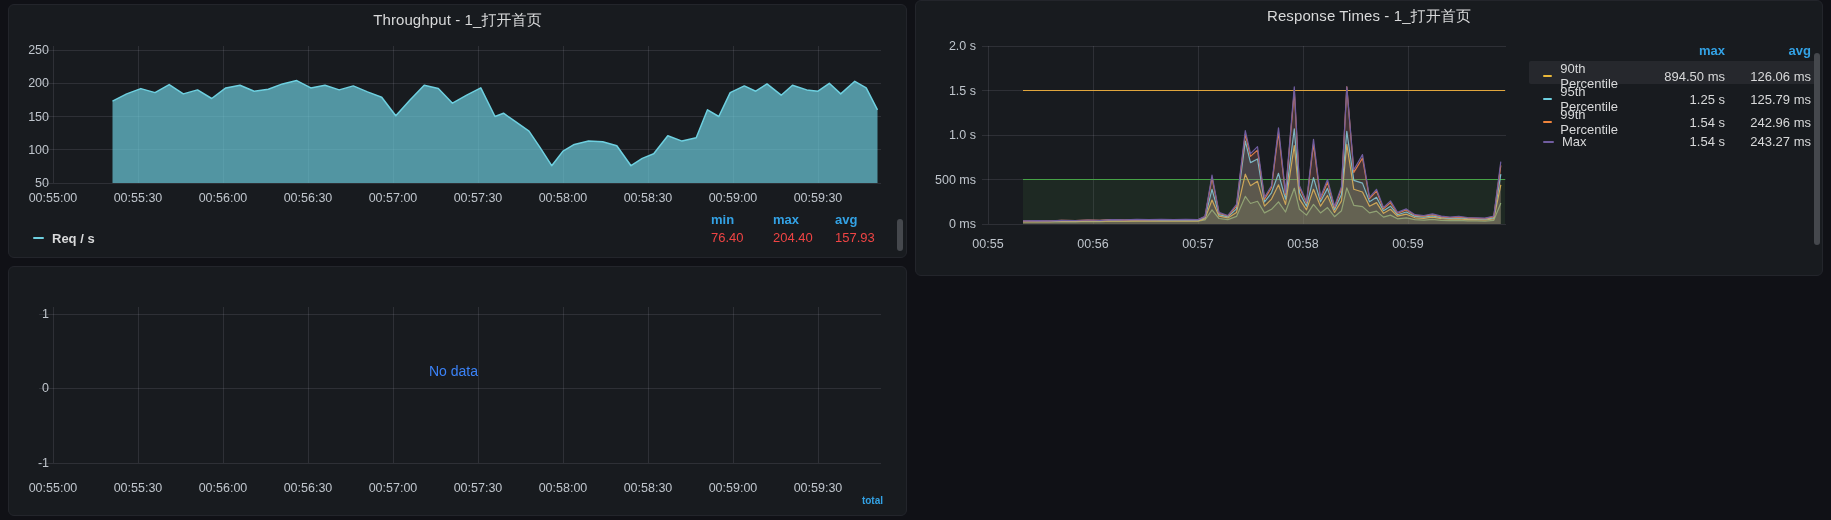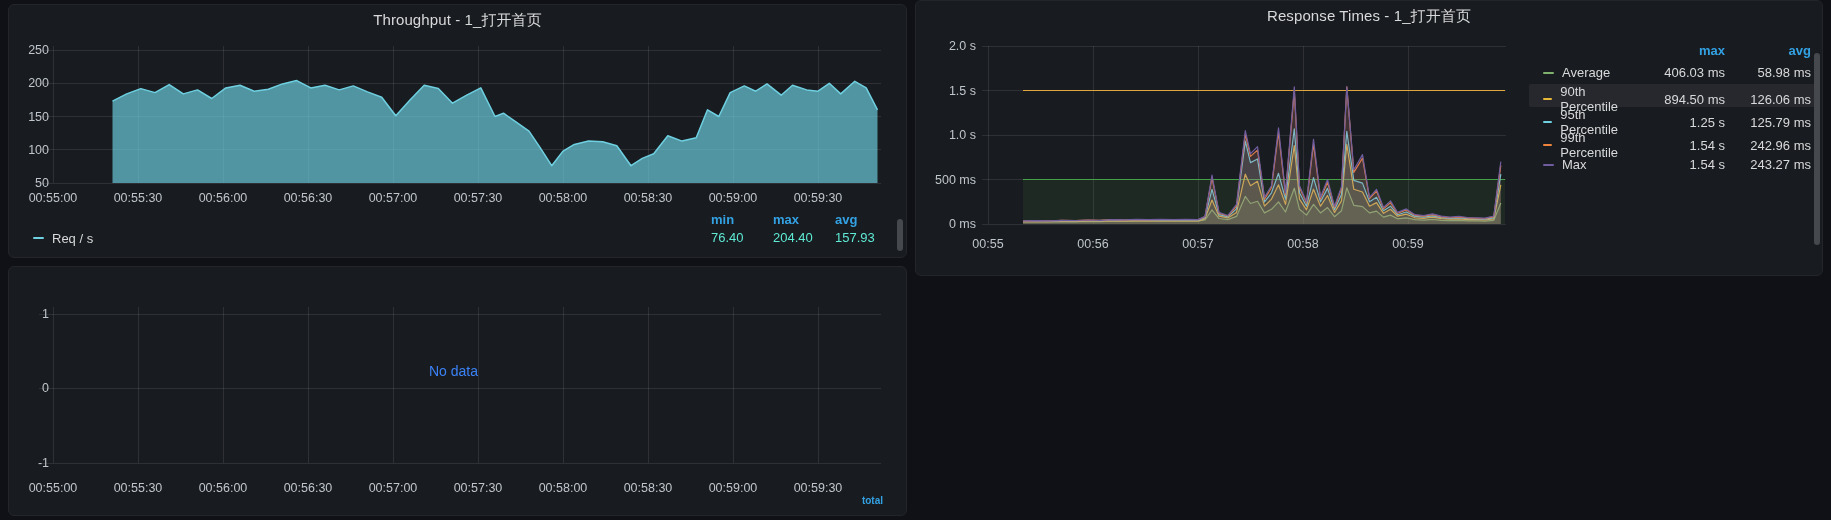--- a/index.html
+++ b/index.html
@@ -10,25 +10,25 @@
   #p-response{left:915px;top:0;width:908px;height:276px;}
   #p-errors{left:8px;top:266px;width:899px;height:250px;}
   .panel-title{position:absolute;left:0;right:0;top:6px;margin:0;text-align:center;
                font-size:15px;font-weight:500;color:#d8d9da;letter-spacing:.1px;}
   .chart-svg{position:absolute;left:0;top:0;}
   text.tick{font-family:"Liberation Sans",sans-serif;font-size:12.5px;fill:#bfc5cc;}
   
   .series-key{position:absolute;left:24px;top:224px;height:18px;display:flex;align-items:center;}
   .dash{display:inline-block;width:11px;height:2px;border-radius:1px;margin-right:8px;}
   .legend-label{background:none;border:none;padding:0;font-family:"Liberation Sans",sans-serif;
-                font-size:13px;color:#d8d9da;cursor:pointer;}
+                font-size:13px;color:#d8d9da;cursor:pointer;font-weight:bold;}
   .tp-stats{position:absolute;right:15px;top:206px;display:flex;gap:6px;}
   .stat-col{width:56px;text-align:left;}
   .stat-h{font-size:13px;font-weight:700;color:#33a2e5;line-height:18px;cursor:pointer;}
-  .stat-v{font-size:13px;color:#5eead4;line-height:18px;}
+  .stat-v{font-size:13px;color:#ef4444;line-height:18px;}
   
   .rt-legend{position:absolute;left:613px;top:40px;width:290px;font-size:13px;color:#d8d9da;}
   .rt-hrow,.rt-row{display:grid;grid-template-columns:1fr 92px 86px;align-items:center;
                    padding:0 8px 0 14px;}
   .rt-hrow{height:18px;margin-bottom:2px;}
   .rt-h{font-weight:700;color:#33a2e5;text-align:right;cursor:pointer;}
   .rt-row{height:23px;border-radius:2px;}
   .rt-row.hl{background:rgba(204,204,220,0.08);}
   .rt-key{display:flex;align-items:center;min-width:0;cursor:pointer;}
   .rt-num{text-align:right;color:#d8d9da;}
@@ -135,28 +135,20 @@
         <polyline points="107.0,220.1 121.0,219.8 133.3,220.0 145.5,219.4 159.5,219.7 171.8,219.2 184.0,219.4 196.3,218.7 208.5,219.1 220.8,218.6 233.0,218.9 245.3,218.6 257.5,218.7 269.8,218.6 282.0,218.7 289.0,215.9 296.0,176.7 303.0,212.3 311.8,215.0 320.5,205.2 329.3,133.1 334.5,155.4 341.5,149.1 348.5,198.1 355.5,186.5 362.5,131.3 369.5,193.6 378.3,89.9 383.5,186.5 390.5,202.1 397.5,142.9 404.5,198.1 411.5,181.2 418.5,206.5 425.5,187.8 430.8,85.9 437.8,171.4 446.5,157.1 453.5,197.6 460.5,190.1 467.5,207.7 474.5,201.6 481.5,212.3 490.3,208.9 499.0,214.3 507.8,215.2 516.5,213.6 525.3,215.9 534.0,216.6 542.8,216.1 551.5,216.9 560.3,217.3 569.0,217.7 577.8,215.7 584.8,164.3 " fill="none" stroke="#EF843C" stroke-width="1.2" stroke-linejoin="round"></polyline>
         <polygon points="107.0,223 107.0,219.9 121.0,219.6 133.3,219.8 145.5,219.3 159.5,219.5 171.8,219.0 184.0,219.3 196.3,218.6 208.5,218.9 220.8,218.4 233.0,218.7 245.3,218.4 257.5,218.6 269.8,218.4 282.0,218.6 289.0,215.4 296.0,174.1 303.0,211.4 311.8,214.5 320.5,203.4 329.3,129.6 334.5,152.7 341.5,145.6 348.5,196.3 355.5,184.7 362.5,126.9 369.5,191.8 378.3,85.9 383.5,184.7 390.5,200.8 397.5,138.4 404.5,196.3 411.5,178.5 418.5,205.2 425.5,185.6 430.8,85.9 437.8,168.7 446.5,153.6 453.5,196.3 460.5,188.3 467.5,206.5 474.5,199.9 481.5,211.4 490.3,207.9 499.0,213.7 507.8,214.5 516.5,212.8 525.3,215.2 534.0,216.1 542.8,215.4 551.5,216.5 560.3,216.8 569.0,217.1 577.8,215.0 584.8,160.7 584.8,223" fill="#705DA0" fill-opacity="0.14"></polygon>
         <polyline points="107.0,219.9 121.0,219.6 133.3,219.8 145.5,219.3 159.5,219.5 171.8,219.0 184.0,219.3 196.3,218.6 208.5,218.9 220.8,218.4 233.0,218.7 245.3,218.4 257.5,218.6 269.8,218.4 282.0,218.6 289.0,215.4 296.0,174.1 303.0,211.4 311.8,214.5 320.5,203.4 329.3,129.6 334.5,152.7 341.5,145.6 348.5,196.3 355.5,184.7 362.5,126.9 369.5,191.8 378.3,85.9 383.5,184.7 390.5,200.8 397.5,138.4 404.5,196.3 411.5,178.5 418.5,205.2 425.5,185.6 430.8,85.9 437.8,168.7 446.5,153.6 453.5,196.3 460.5,188.3 467.5,206.5 474.5,199.9 481.5,211.4 490.3,207.9 499.0,213.7 507.8,214.5 516.5,212.8 525.3,215.2 534.0,216.1 542.8,215.4 551.5,216.5 560.3,216.8 569.0,217.1 577.8,215.0 584.8,160.7 " fill="none" stroke="#705DA0" stroke-width="1.2" stroke-linejoin="round"></polyline>
       </svg>
     <div class="rt-legend" id="rt-legend">
         <div class="rt-hrow">
           <span></span>
           <span class="rt-h">max</span>
           <span class="rt-h">avg</span>
         </div>
-        <div class="rt-row">
-          <span class="rt-key">
-            <i class="dash" style="background: rgb(126, 178, 109);"></i>
-            <span>Average</span>
-          </span>
-          <span class="rt-num">406.03 ms</span>
-          <span class="rt-num">58.98 ms</span>
-        </div>
         <div class="rt-row hl">
           <span class="rt-key">
             <i class="dash" style="background: rgb(234, 184, 57);"></i>
             <span>90th Percentile</span>
           </span>
           <span class="rt-num">894.50 ms</span>
           <span class="rt-num">126.06 ms</span>
         </div>
         <div class="rt-row">
           <span class="rt-key">

